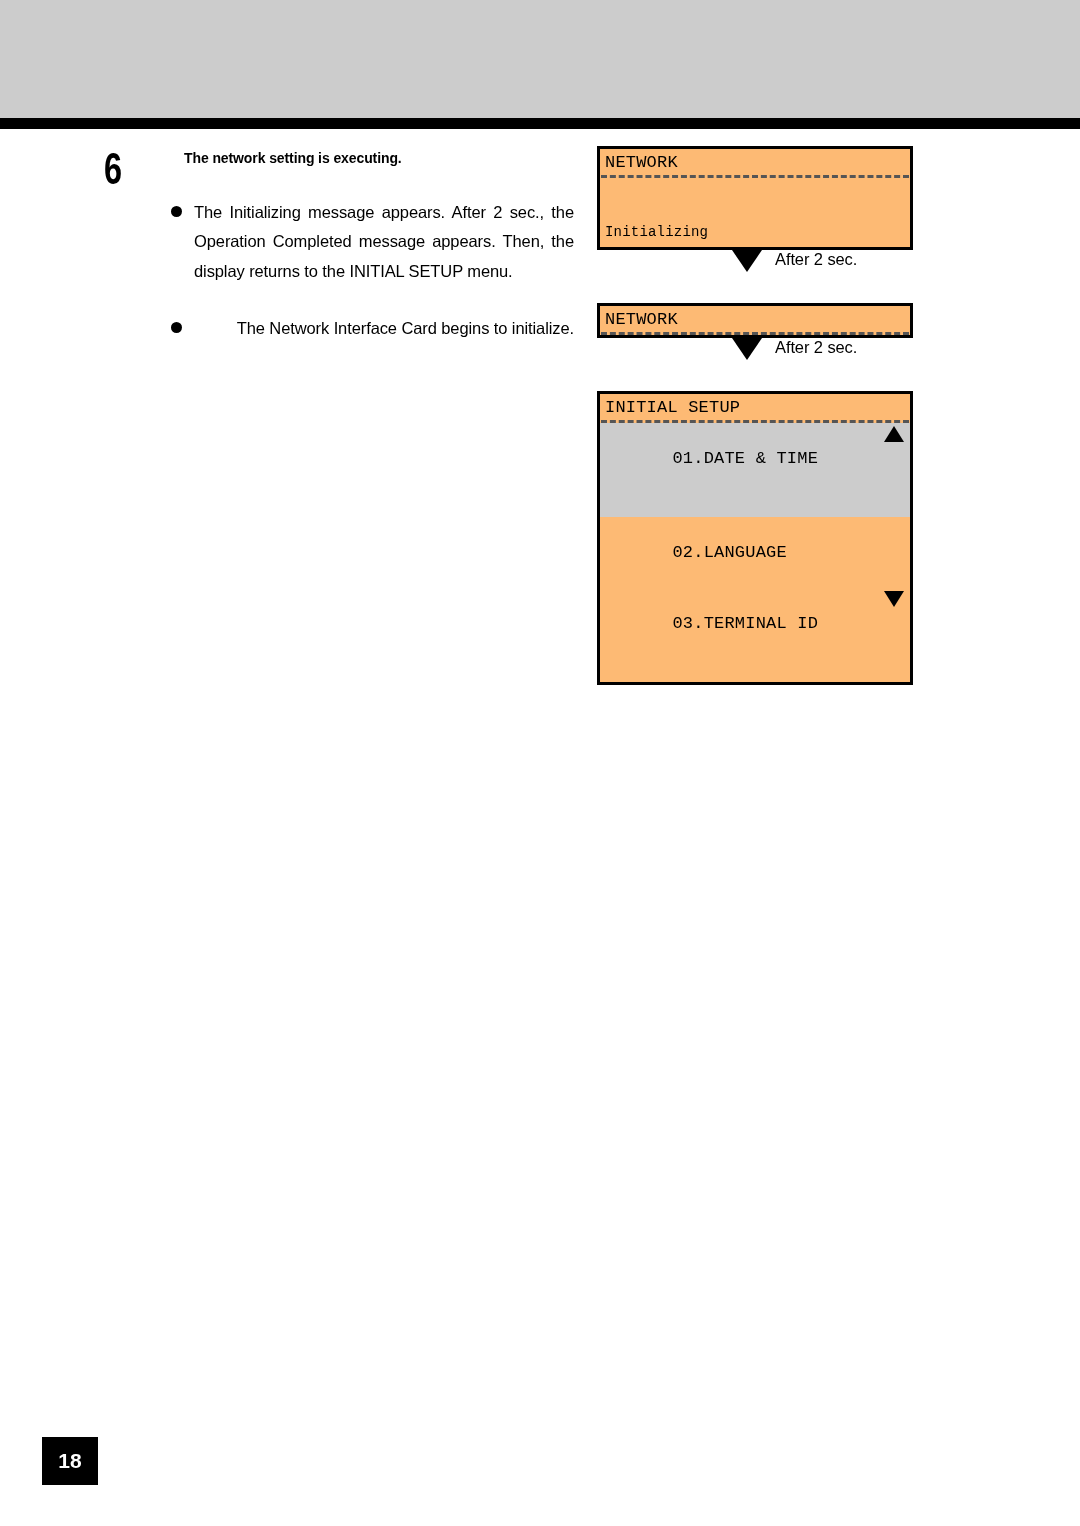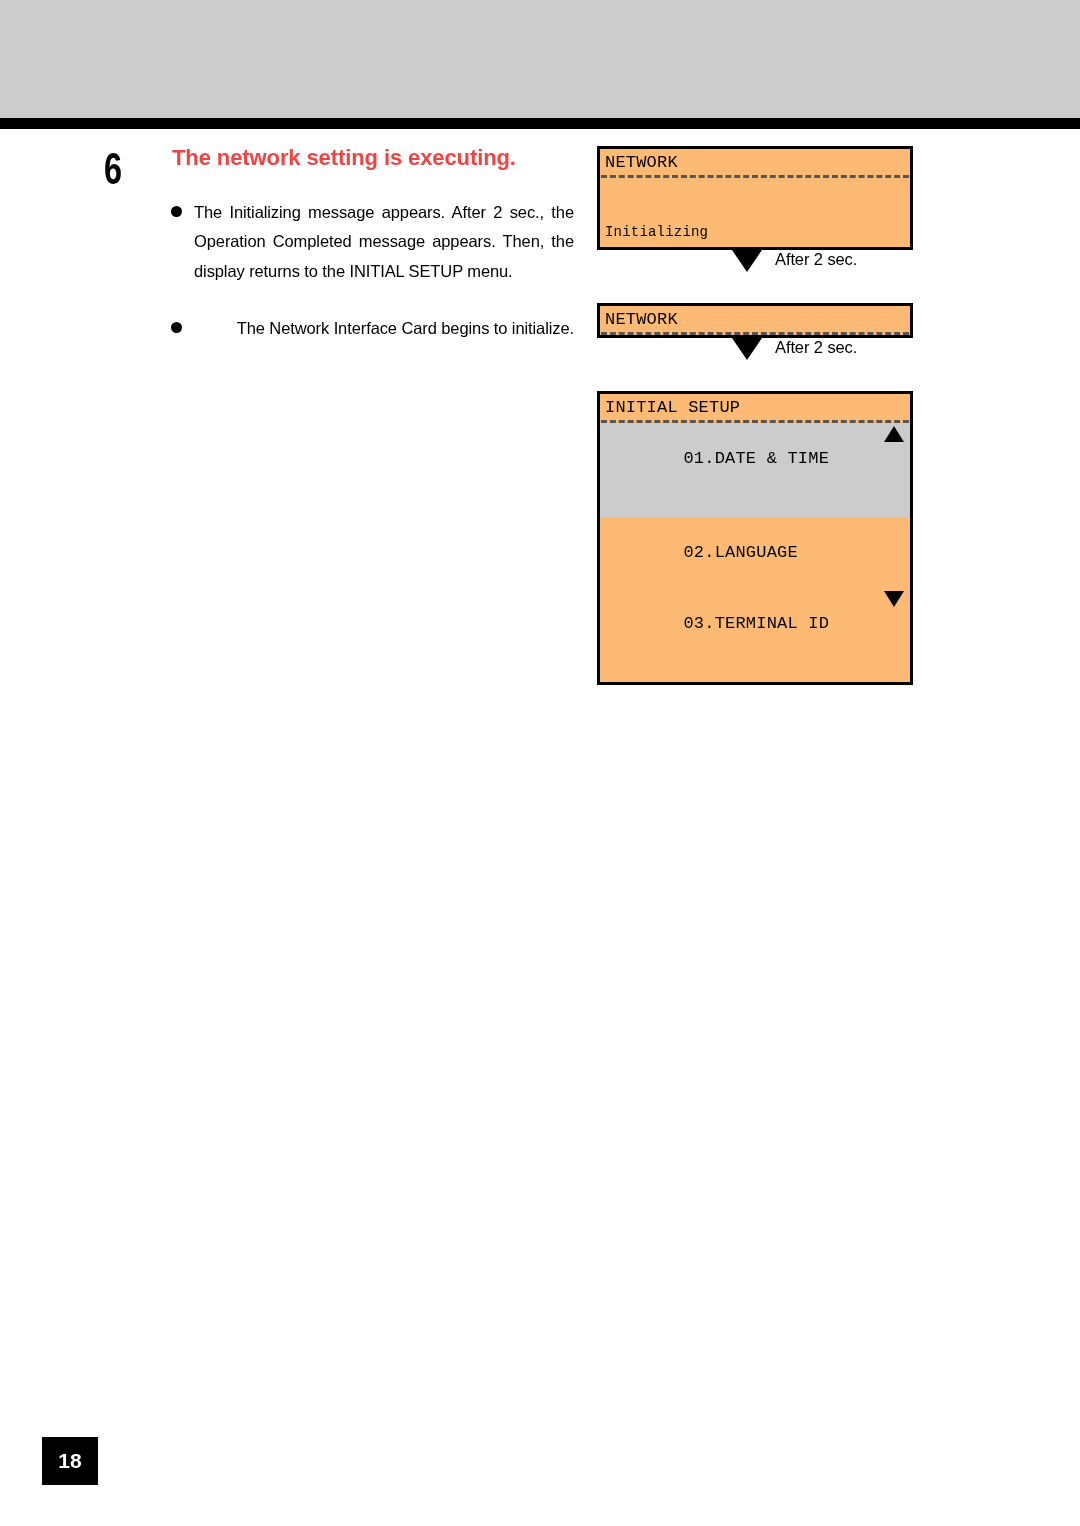--- a/index.html
+++ b/index.html
@@ -54,26 +54,26 @@
     transform-origin: left top;
     color: #000000;
   }
   .step-body {
     position: absolute;
     left: 64px;
     top: 0;
     width: 406px;
   }
   .step-title {
-    font-size: 22px;
+    font-size: 14px;
     font-weight: bold;
     line-height: 24px;
-    color: #ef4444;
+    color: #000000;
     letter-spacing: -0.1px;
-    margin: 0 0 7px 4px;
+    margin: 0 0 7px 16px;
   }
   .bullet-row {
     position: relative;
     padding-left: 26px;
     margin-bottom: 3px;
   }
   .bullet-dot {
     position: absolute;
     left: 3px;
     top: 8px;
@@ -135,21 +135,21 @@
     padding: 0 0 4px 5px;
     white-space: pre;
     letter-spacing: 0.2px;
   }
 
   
   .lcd-row {
     position: relative;
     font-size: 17px;
     line-height: 23px;
-    padding: 1px 0 1px 21px;
+    padding: 1px 0 1px 10px;
     white-space: pre;
     letter-spacing: 0.2px;
     background: transparent;
   }
   .lcd-row.selected {
     background: #cccccc;
   }
   .row-arrow {
     position: absolute;
     right: 6px;

